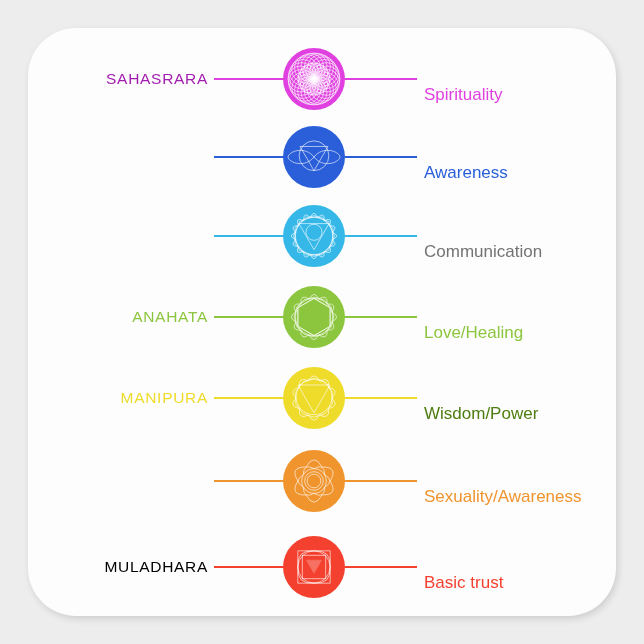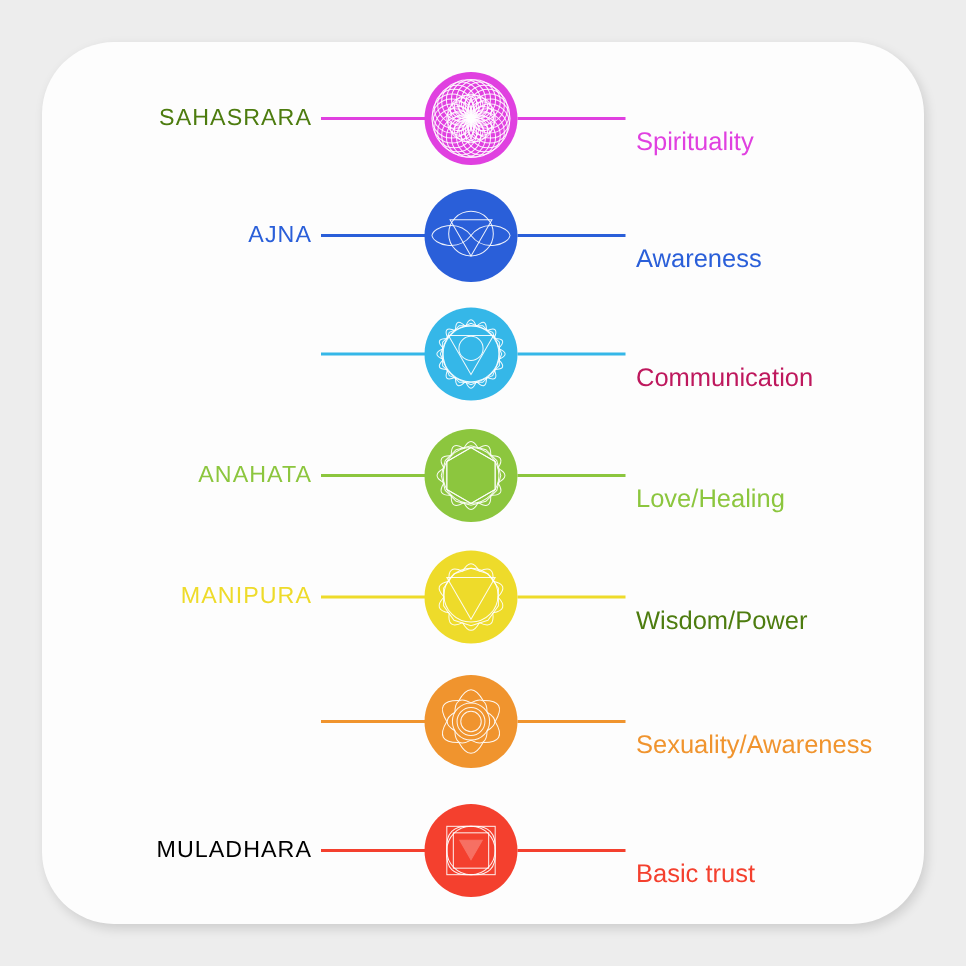--- a/index.html
+++ b/index.html
@@ -89,21 +89,21 @@
     height: 62px;
   }
   .symbol svg { display: block; width: 62px; height: 62px; }
 </style>
 </head>
 <body>
 
 <div id="sticker"></div>
 <div id="chart">
     <div class="row" style="top: 79px;">
-      <div class="label-left" style="color: #4d7c0f;">SAHASRARA</div>
+      <div class="label-left" style="color: #a21caf;">SAHASRARA</div>
       <div class="line-left" style="background: rgb(224, 64, 224);"></div>
       <div class="symbol" style="background: rgb(224, 64, 224); border-radius: 50%;">
         <svg viewBox="0 0 100 100">
           <circle cx="71.00" cy="50.00" r="21" fill="none" stroke="#fff" stroke-width="1.1" opacity="0.9"></circle>
           <circle cx="70.28" cy="55.44" r="21" fill="none" stroke="#fff" stroke-width="1.1" opacity="0.9"></circle>
           <circle cx="68.19" cy="60.50" r="21" fill="none" stroke="#fff" stroke-width="1.1" opacity="0.9"></circle>
           <circle cx="64.85" cy="64.85" r="21" fill="none" stroke="#fff" stroke-width="1.1" opacity="0.9"></circle>
           <circle cx="60.50" cy="68.19" r="21" fill="none" stroke="#fff" stroke-width="1.1" opacity="0.9"></circle>
           <circle cx="55.44" cy="70.28" r="21" fill="none" stroke="#fff" stroke-width="1.1" opacity="0.9"></circle>
           <circle cx="50.00" cy="71.00" r="21" fill="none" stroke="#fff" stroke-width="1.1" opacity="0.9"></circle>
@@ -140,21 +140,20 @@
           <circle cx="54.97" cy="37.99" r="13" fill="none" stroke="#fff" stroke-width="1.1" opacity="0.9"></circle>
           <circle cx="59.19" cy="40.81" r="13" fill="none" stroke="#fff" stroke-width="1.1" opacity="0.9"></circle>
           <circle cx="62.01" cy="45.03" r="13" fill="none" stroke="#fff" stroke-width="1.1" opacity="0.9"></circle>
           <circle cx="50" cy="50" r="3" fill="#fff" opacity="0.95"></circle>
         </svg>
       </div>
       <div class="line-right" style="background: rgb(224, 64, 224);"></div>
       <div class="label-right" style="color: rgb(224, 64, 224);">Spirituality</div>
     </div>
     <div class="row" style="top: 157px;">
-      <div class="label-left" style="color: rgb(42, 95, 217);">AJNA</div>
       <div class="line-left" style="background: rgb(42, 95, 217);"></div>
       <div class="symbol" style="background: rgb(42, 95, 217); border-radius: 50%;">
         <svg viewBox="0 0 100 100">
           <path d="M50 50 C36 32 10 40 8 50 C10 60 36 68 50 50 Z" fill="none" stroke="#fff" stroke-width="1.1" opacity="0.9"></path>
           <path d="M50 50 C64 32 90 40 92 50 C90 60 64 68 50 50 Z" fill="none" stroke="#fff" stroke-width="1.1" opacity="0.9"></path>
           <circle cx="50" cy="48" r="24" fill="none" stroke="#fff" stroke-width="1.1" opacity="0.9"></circle>
           <polygon points="50.00,20.00 72.52,59.00 27.48,59.00" fill="none" stroke="#fff" stroke-width="1.1" opacity="0.9" transform="rotate(180 50 46)"></polygon>
         </svg>
       </div>
       <div class="line-right" style="background: rgb(42, 95, 217);"></div>
@@ -166,21 +165,21 @@
         <svg viewBox="0 0 100 100">
           <path d="M79.42 44.15 Q94.00 50.00 79.42 55.85 M79.42 55.85 Q90.65 66.84 74.94 66.67 M74.94 66.67 Q81.11 81.11 66.67 74.94 M66.67 74.94 Q66.84 90.65 55.85 79.42 M55.85 79.42 Q50.00 94.00 44.15 79.42 M44.15 79.42 Q33.16 90.65 33.33 74.94 M33.33 74.94 Q18.89 81.11 25.06 66.67 M25.06 66.67 Q9.35 66.84 20.58 55.85 M20.58 55.85 Q6.00 50.00 20.58 44.15 M20.58 44.15 Q9.35 33.16 25.06 33.33 M25.06 33.33 Q18.89 18.89 33.33 25.06 M33.33 25.06 Q33.16 9.35 44.15 20.58 M44.15 20.58 Q50.00 6.00 55.85 20.58 M55.85 20.58 Q66.84 9.35 66.67 25.06 M66.67 25.06 Q81.11 18.89 74.94 33.33 M74.94 33.33 Q90.65 33.16 79.42 44.15 " fill="none" stroke="#fff" stroke-width="1.1" opacity="0.92"></path>
           <polygon points="83.00,50.00 73.33,73.33 50.00,83.00 26.67,73.33 17.00,50.00 26.67,26.67 50.00,17.00 73.33,26.67" fill="none" stroke="#fff" stroke-width="1.1" opacity="0.9"></polygon>
           <polygon points="80.49,62.63 62.63,80.49 37.37,80.49 19.51,62.63 19.51,37.37 37.37,19.51 62.63,19.51 80.49,37.37" fill="none" stroke="#fff" stroke-width="1.1" opacity="0.9"></polygon>
           <circle cx="50" cy="50" r="30" fill="none" stroke="#fff" stroke-width="1.1" opacity="0.9"></circle>
           <polygon points="50.00,72.00 25.75,30.00 74.25,30.00" fill="none" stroke="#fff" stroke-width="1.1" opacity="0.9"></polygon>
           <circle cx="50" cy="44" r="13" fill="none" stroke="#fff" stroke-width="1.1" opacity="0.9"></circle>
         </svg>
       </div>
       <div class="line-right" style="background: rgb(53, 183, 232);"></div>
-      <div class="label-right" style="color: #be185d;">Communication</div>
+      <div class="label-right" style="color: #737373;">Communication</div>
     </div>
     <div class="row" style="top: 317px;">
       <div class="label-left" style="color: rgb(140, 198, 62);">ANAHATA</div>
       <div class="line-left" style="background: rgb(140, 198, 62);"></div>
       <div class="symbol" style="background: rgb(140, 198, 62); border-radius: 50%;">
         <svg viewBox="0 0 100 100">
           <path d="M78.98 42.24 Q94.00 50.00 78.98 57.76 M78.98 57.76 Q88.11 72.00 71.21 71.21 M71.21 71.21 Q72.00 88.11 57.76 78.98 M57.76 78.98 Q50.00 94.00 42.24 78.98 M42.24 78.98 Q28.00 88.11 28.79 71.21 M28.79 71.21 Q11.89 72.00 21.02 57.76 M21.02 57.76 Q6.00 50.00 21.02 42.24 M21.02 42.24 Q11.89 28.00 28.79 28.79 M28.79 28.79 Q28.00 11.89 42.24 21.02 M42.24 21.02 Q50.00 6.00 57.76 21.02 M57.76 21.02 Q72.00 11.89 71.21 28.79 M71.21 28.79 Q88.11 28.00 78.98 42.24 " fill="none" stroke="#fff" stroke-width="1.1" opacity="0.92"></path>
           <polygon points="82.00,50.00 77.71,66.00 66.00,77.71 50.00,82.00 34.00,77.71 22.29,66.00 18.00,50.00 22.29,34.00 34.00,22.29 50.00,18.00 66.00,22.29 77.71,34.00" fill="none" stroke="#fff" stroke-width="1.1" opacity="0.9"></polygon>
           <polygon points="50.00,20.00 75.98,35.00 75.98,65.00 50.00,80.00 24.02,65.00 24.02,35.00" fill="none" stroke="#fff" stroke-width="1.1" opacity="0.9"></polygon>
           <polygon points="50.00,80.00 24.02,65.00 24.02,35.00 50.00,20.00 75.98,35.00 75.98,65.00" fill="none" stroke="#fff" stroke-width="1.1" opacity="0.9"></polygon>

